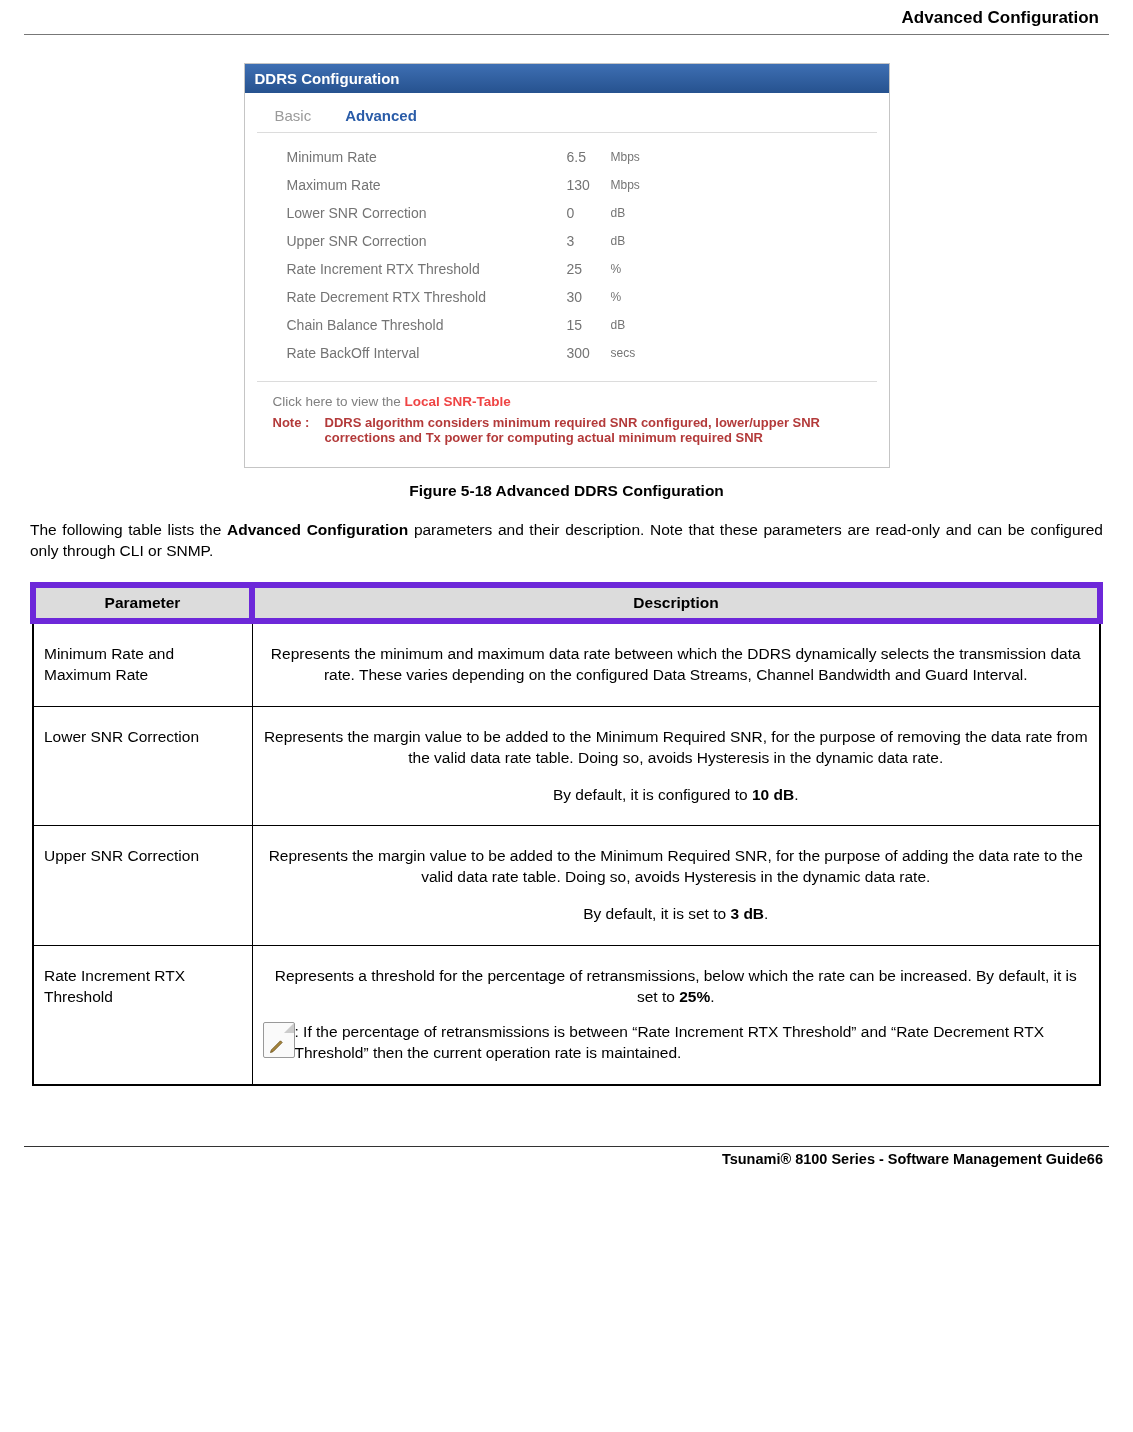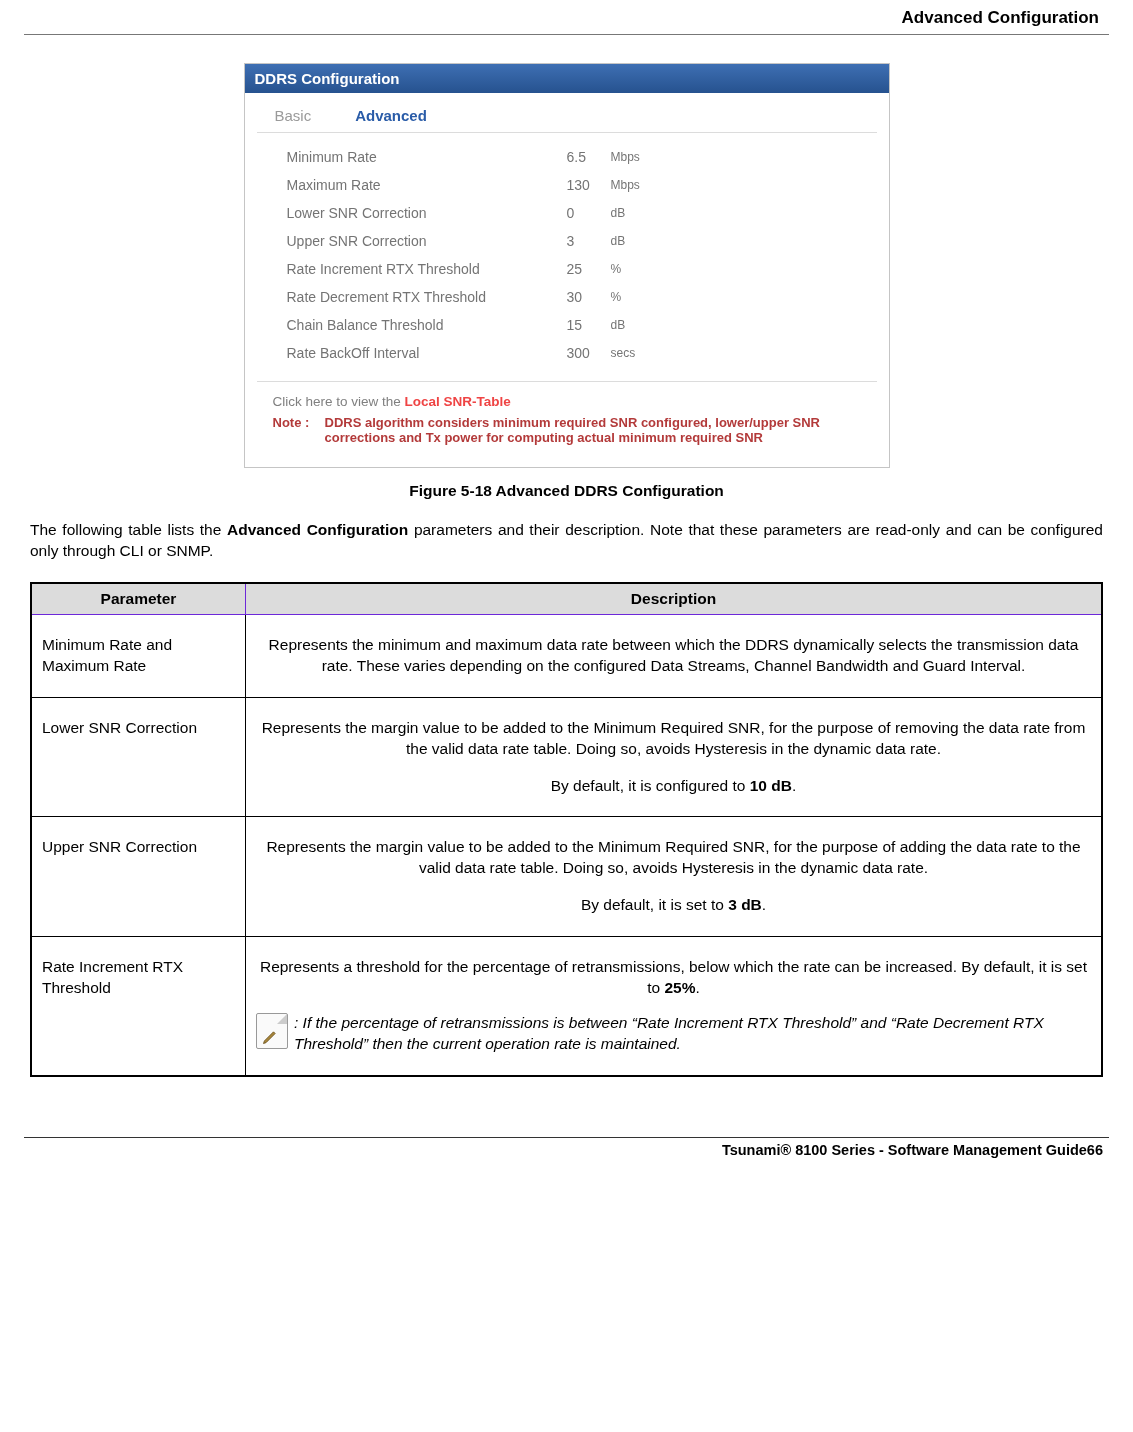--- a/index.html
+++ b/index.html
@@ -52,21 +52,21 @@
     color: #fff;
     font-weight: bold;
     font-size: 15px;
     padding: 6px 10px;
   }
   .panel-inner {
     padding: 0 0 22px 0;
   }
   .tabs {
     display: flex;
-    gap: 44px;
+    gap: 34px;
     padding: 14px 30px 8px 30px;
     color: #9a9a9a;
     font-size: 15px;
   }
   .tab-active {
     color: #2a5ca8;
     font-weight: bold;
   }
   .tabs-underline {
     margin: 0 12px 10px 12px;
@@ -117,40 +117,38 @@
   table.param-table {
     width: calc(100% - 12px);
     margin: 0 6px;
     border-collapse: collapse;
     border: 2.5px solid #000;
   }
   table.param-table th {
     background: #dcdcdc;
     font-weight: bold;
     text-align: center;
-    border: 1px solid #6d28d9;
+    border: 6px solid #6d28d9;
     padding: 6px 4px;
     font-size: 15.5px;
   }
   table.param-table td {
     border: 1px solid #000;
     padding: 20px 10px;
     vertical-align: top;
     font-size: 15.5px;
     line-height: 1.35;
   }
   .col-param { width: 205px; }
   .desc-block p { margin: 0 0 16px 0; text-align: center; }
   .desc-block p:last-child { margin-bottom: 0; }
 
   .note-with-icon {
     display: flex;
-    gap: 6px;
     margin-top: 14px;
-    font-style: italic;
   }
   .note-icon {
     width: 30px; height: 34px;
     border: 1px solid #999;
     border-radius: 2px;
     position: relative;
     flex: 0 0 30px;
     background: #fafafa;
   }
   .note-icon::before {

